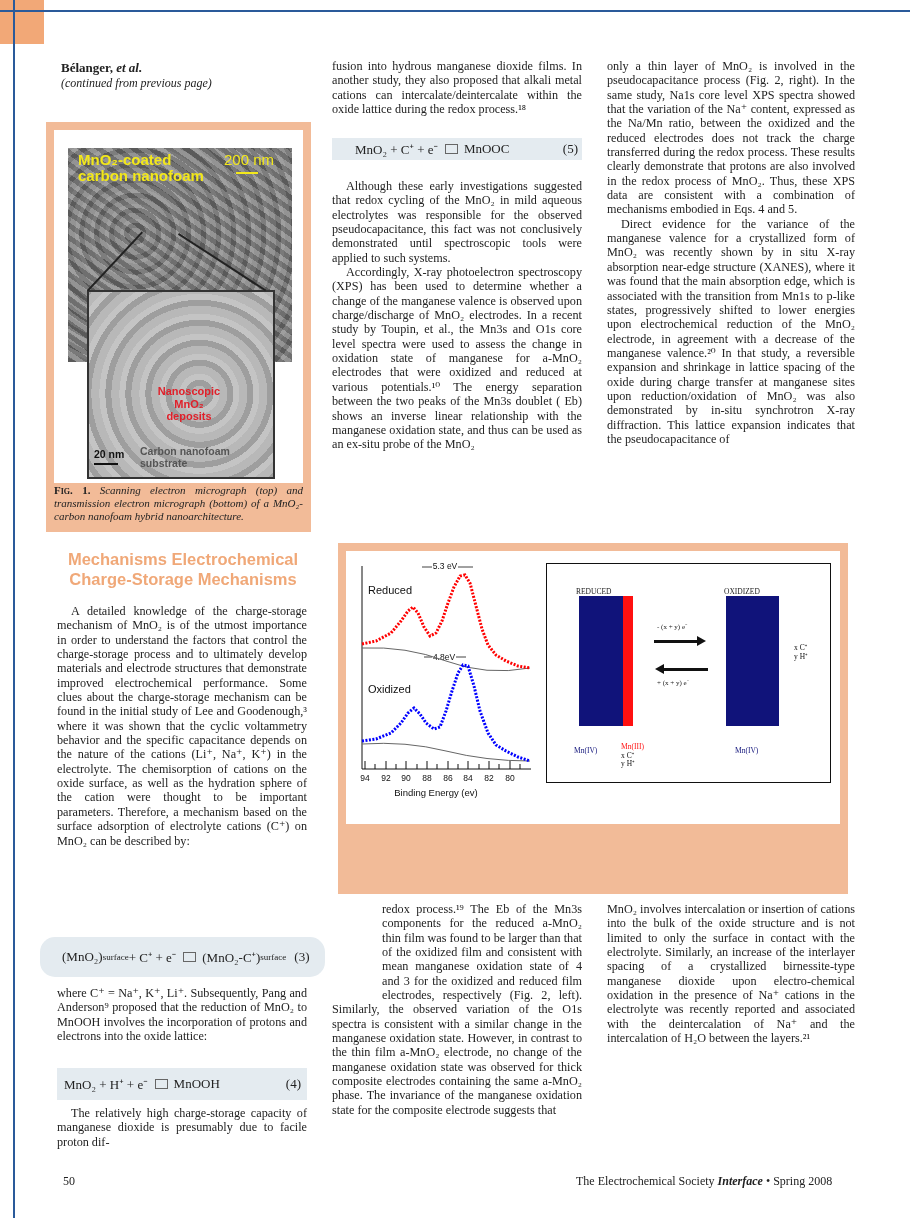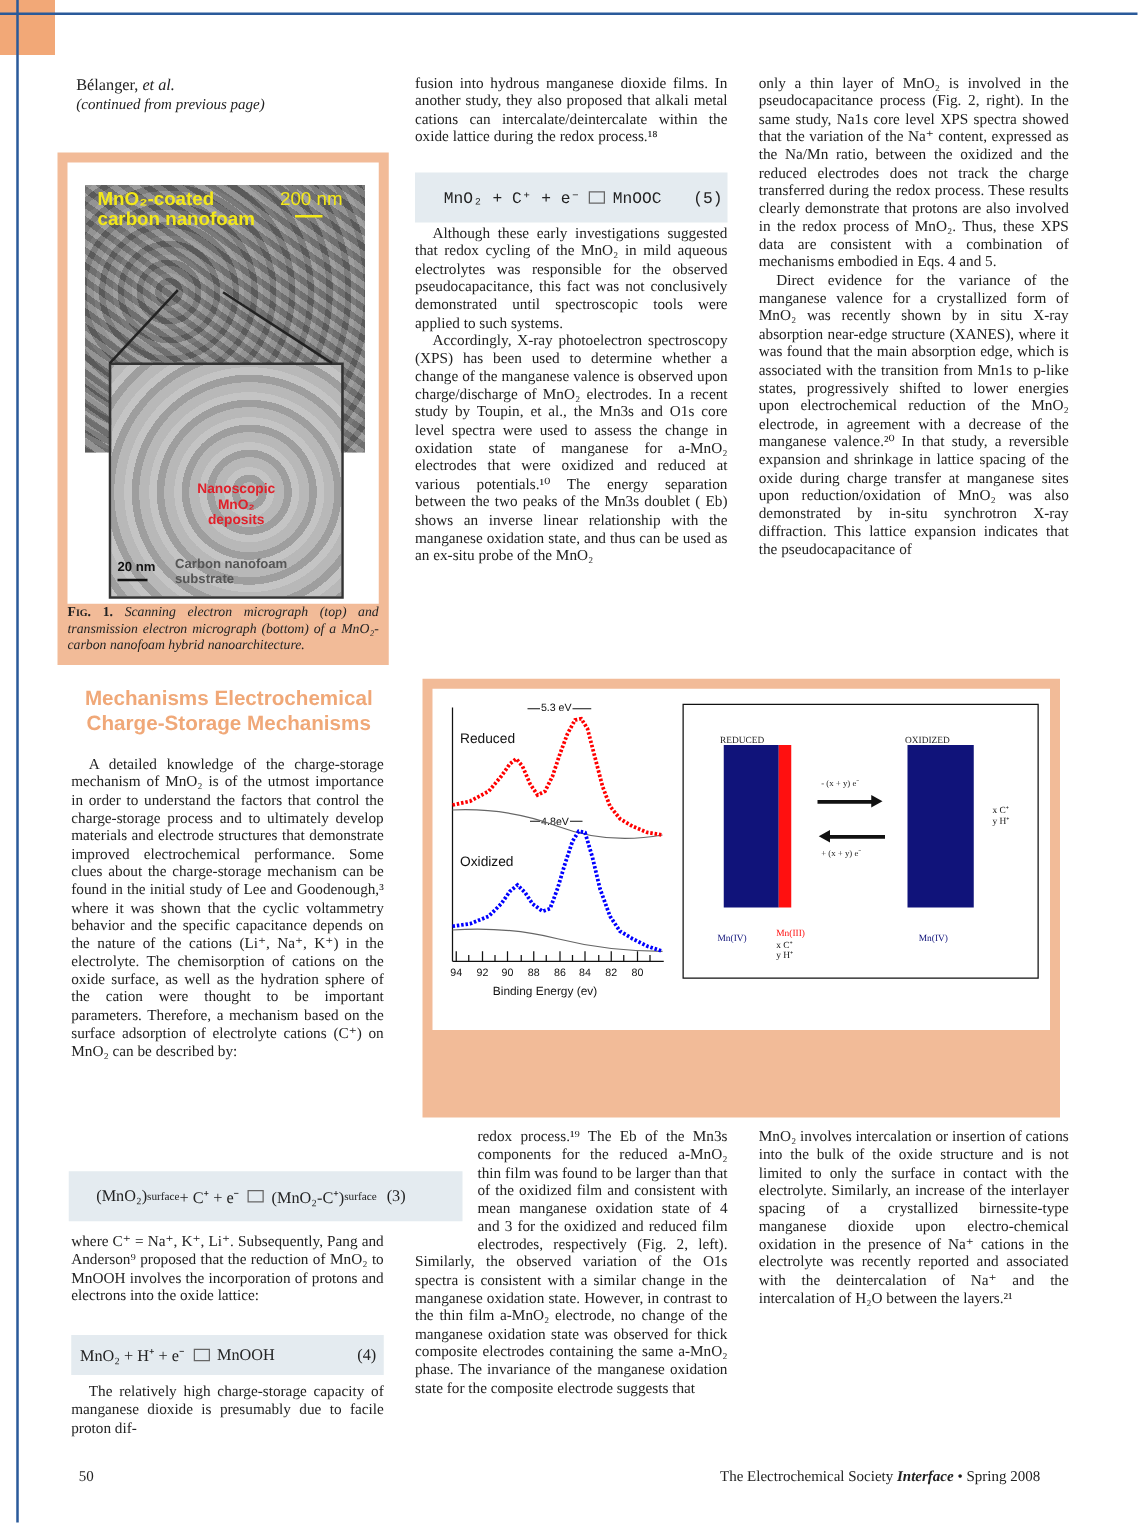--- a/index.html
+++ b/index.html
@@ -5,21 +5,21 @@
   html, body { margin:0; padding:0; background:#fff; }
   body { width:910px; height:1218px; position:relative; overflow:hidden; font-family:"DejaVu Serif","Liberation Serif",serif; color:#222; }
   .corner { position:absolute; left:0; top:0; width:44px; height:44px; background:#f2a877; }
   .hline { position:absolute; left:0; top:10px; width:910px; height:2px; background:#2a5a9a; }
   .vline { position:absolute; left:13px; top:0; width:2px; height:1218px; background:#2a5a9a; }
   .col { position:absolute; font-size:12.2px; line-height:14.35px; text-align:justify; font-family:"Liberation Serif","DejaVu Serif",serif; }
   .col p { margin:0; text-indent:14px; }
   .col p.noindent { text-indent:0; }
   sub, sup { font-size:8px; line-height:0; }
   .author { position:absolute; left:61px; top:60px; font-family:"Liberation Serif",serif; font-size:13px; line-height:15px; }
-  .author b { font-weight:normal;margin-top:40px; }
+  .author b { font-weight:bold;margin-top:40px; }
   .author .cont { font-style:italic; font-size:12px; }
   .fig1 { position:absolute; left:46px; top:122px; width:265px; height:410px; background:#f2bb98; }
   .fig1-inner { position:absolute; left:8px; top:8px; width:249px; height:353px; background:#fff; }
   .sem { position:absolute; left:14px; top:18px; width:224px; height:214px; background:repeating-radial-gradient(circle at 30% 40%, #8a8a8a 0 6px, #6a6a6a 6px 11px, #9a9a9a 11px 15px); }
   .sem::after { content:""; position:absolute; inset:0; background:repeating-linear-gradient(35deg, rgba(60,60,60,0.35) 0 5px, rgba(170,170,170,0.3) 5px 10px); }
   .tem { position:absolute; left:33px; top:160px; width:184px; height:185px; border:2px solid #333; background:repeating-radial-gradient(circle at 60% 55%, #b8b8b8 0 8px, #9e9e9e 8px 14px, #c4c4c4 14px 20px); z-index:2; }
   .zoomline { position:absolute; height:1.5px; background:#222; transform-origin:0 0; z-index:3; }
   .lbl-yellow { position:absolute; color:#f3e81a; font-family:Liberation Sans, sans-serif; font-weight:bold; font-size:15px; line-height:16px; z-index:4; }
   .lbl-red { position:absolute; color:#e0202a; font-family:"Liberation Sans",sans-serif; font-weight:bold; font-size:11px; line-height:12.5px; text-align:center; z-index:4; }
   .lbl-gray { position:absolute; color:#555; font-family:"Liberation Sans",sans-serif; font-weight:bold; font-size:10.5px; line-height:12px; z-index:4; }
@@ -89,21 +89,21 @@
 
 <div class="heading">
   <div>Mechanisms Electrochemical</div>
   <div>Charge-Storage Mechanisms</div>
 </div>
 
 <div class="col" style="left:57px;top:604px;width:250px;">
   <p>A detailed knowledge of the charge-storage mechanism of MnO₂ is of the utmost importance in order to understand the factors that control the charge-storage process and to ultimately develop materials and electrode structures that demonstrate improved electrochemical performance. Some clues about the charge-storage mechanism can be found in the initial study of Lee and Goodenough,³ where it was shown that the cyclic voltammetry behavior and the specific capacitance depends on the nature of the cations (Li⁺, Na⁺, K⁺) in the electrolyte. The chemisorption of cations on the oxide surface, as well as the hydration sphere of the cation were thought to be important parameters. Therefore, a mechanism based on the surface adsorption of electrolyte cations (C⁺) on MnO₂ can be described by:</p>
 </div>
 
-<div class="eq" style="left:55px;top:937px;width:315px;height:40px;">
+<div class="eq" style="left:40px;top:937px;width:285px;height:40px;border-radius:15px;">
   <span style="margin-left:22px;">(MnO₂)</span>
     <sub style="font-size:9px;">surface</sub>
   <span> + C⁺ + e⁻</span>
   <span class="box"></span>
   <span>(MnO₂-C⁺)</span>
     <sub style="font-size:9px;">surface</sub>
   <span style="margin-left:8px;">(3)</span>
 </div>
 
 <div class="col" style="left:57px;top:986px;width:250px;">
@@ -118,21 +118,21 @@
 </div>
 
 <div class="col" style="left:57px;top:1106px;width:250px;">
   <p>The relatively high charge-storage capacity of manganese dioxide is presumably due to facile proton dif-</p>
 </div>
 
 <div class="col" style="left:332px;top:59px;width:250px;">
   <p class="noindent">fusion into hydrous manganese dioxide films. In another study, they also proposed that alkali metal cations can intercalate/deintercalate within the oxide lattice during the redox process.¹⁸</p>
 </div>
 
-<div class="eq" style="left:332px;top:138px;width:250px;height:40px;font-family:Liberation Mono, monospace;">
+<div class="eq" style="left:332px;top:138px;width:250px;height:22px;">
   <span style="margin-left:23px;">MnO₂ + C⁺ + e⁻</span>
   <span class="box"></span>
   <span>MnOOC</span>
   <span style="margin-left:auto;margin-right:4px;">(5)</span>
 </div>
 
 <div class="col" style="left:332px;top:179px;width:250px;">
   <p>Although these early investigations suggested that redox cycling of the MnO₂ in mild aqueous electrolytes was responsible for the observed pseudocapacitance, this fact was not conclusively demonstrated until spectroscopic tools were applied to such systems.</p>
   <p>Accordingly, X-ray photoelectron spectroscopy (XPS) has been used to determine whether a change of the manganese valence is observed upon charge/discharge of MnO₂ electrodes. In a recent study by Toupin, et al., the Mn3s and O1s core level spectra were used to assess the change in oxidation state of manganese for a-MnO₂ electrodes that were oxidized and reduced at various potentials.¹⁰ The energy separation between the two peaks of the Mn3s doublet ( Eb) shows an inverse linear relationship with the manganese oxidation state, and thus can be used as an ex-situ probe of the MnO₂</p>
 </div>

